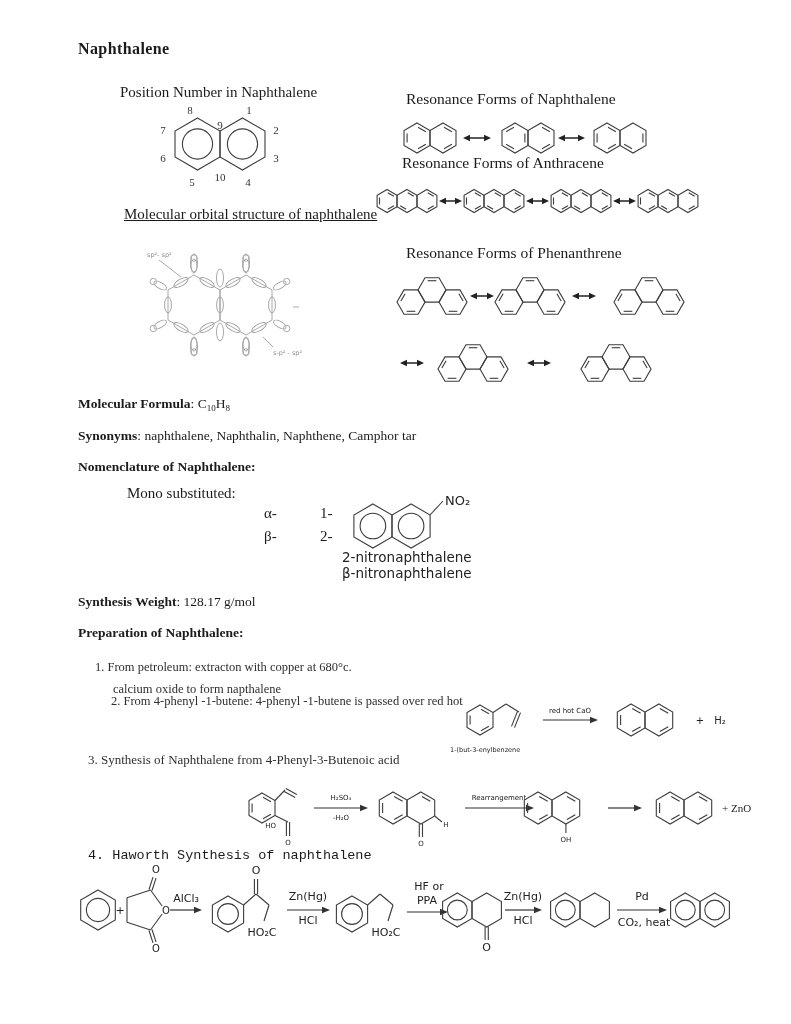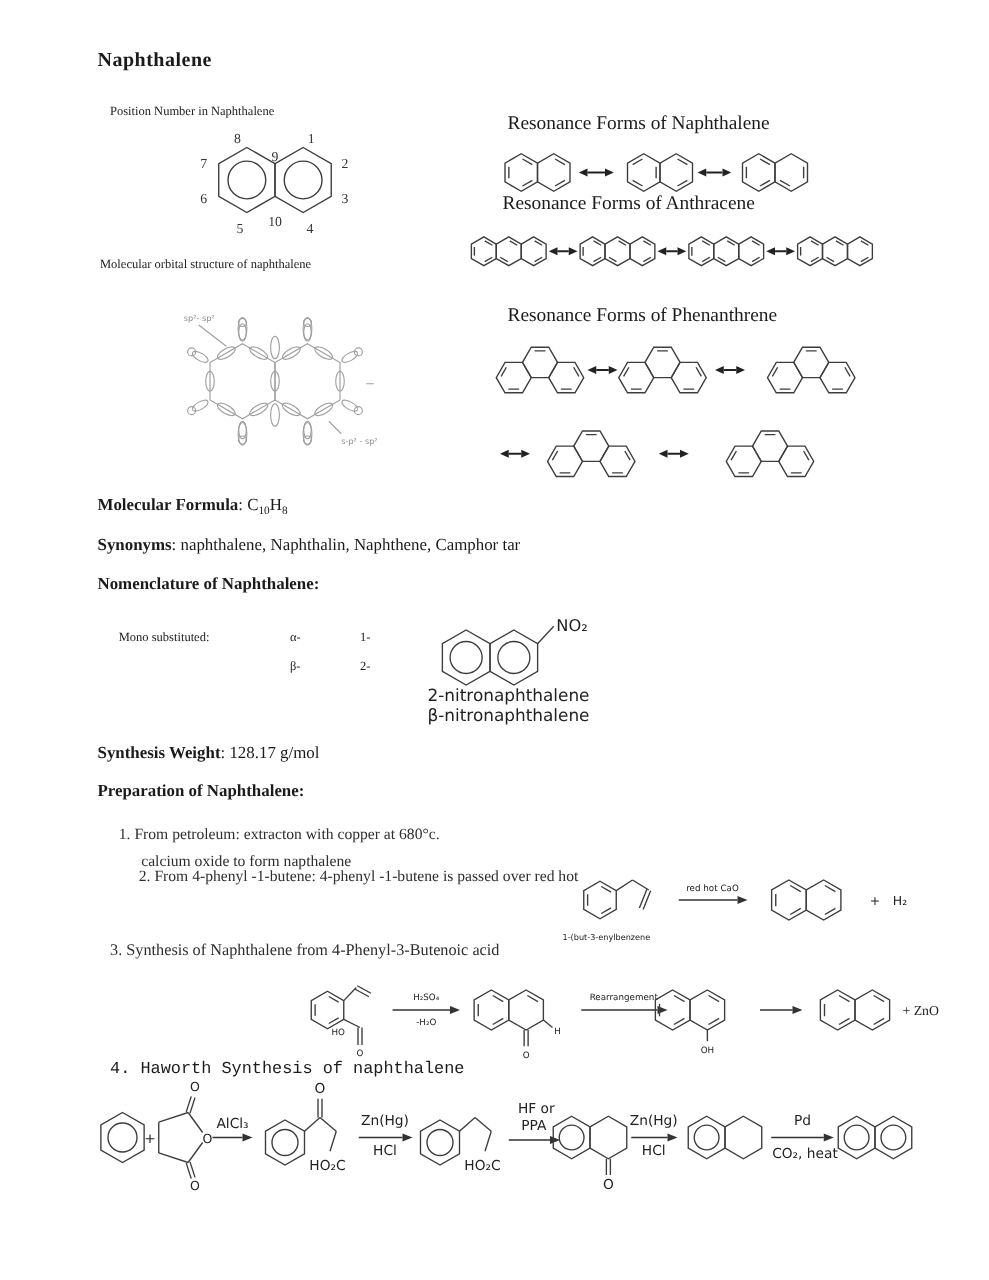--- a/index.html
+++ b/index.html
@@ -3,21 +3,21 @@
 <meta charset="utf-8">
 <style>
   * { margin:0; padding:0; box-sizing:border-box; }
   html,body { width:791px; height:1024px; }
   body { position:relative; background:#fff; color:#1b1b1b;
          font-family:"Liberation Serif", serif; overflow:hidden; }
   .abs { position:absolute; }
   .b { font-weight:bold; }
   .f16 { font-size:16px; letter-spacing:.4px; }
   .f155 { font-size:15.5px; }
-  .f15 { font-size:10px; }
+  .f15 { font-size:15px;margin-left:32px; }
   .f135 { font-size:13.5px; }
   .f13 { font-size:13px; }
   .f125 { font-size:12.5px; color:#2e2e2e; }
   .sans { font-family:"DejaVu Sans", "Liberation Sans", sans-serif; }
   .sub { font-size:9px; vertical-align:-3px; }
   svg { display:block; }
   .bond { fill:none; stroke:#3d3d3d; stroke-width:1.1; }
   .sk { fill:none; stroke:#9e9e9e; stroke-width:.9; }
   text.ct { font-family:"DejaVu Sans", sans-serif; fill:#222; }
   text.st { font-family:"Liberation Serif", serif; fill:#222; }
@@ -150,21 +150,21 @@
       <line class="bond" x1="272.5" y1="26.5" x2="272.5" y2="19.5"></line>
       <polygon class="bond" points="300.0,11.5 310.0,17.3 310.0,28.8 300.0,34.5 290.0,28.8 290.0,17.3"></polygon>
       <line class="bond" x1="300.8" y1="14.7" x2="306.8" y2="18.2"></line>
       <line class="bond" x1="299.2" y1="31.3" x2="293.2" y2="27.8"></line>
       <polygon class="bond" points="319.9,11.5 329.9,17.3 329.9,28.8 319.9,34.5 310.0,28.8 310.0,17.3"></polygon>
       <line class="bond" x1="320.7" y1="14.7" x2="326.7" y2="18.2"></line>
       <line class="bond" x1="326.7" y1="27.8" x2="320.7" y2="31.3"></line>
     </g>
   </svg>
 
-<div class="abs f15" style="left:80px; top:206px;">Molecular orbital structure of naphthalene</div>
+<div class="abs f15" style="left:92px; top:206px;text-decoration:underline;">Molecular orbital structure of naphthalene</div>
 <svg id="svg-mo" class="abs" style="left:125px; top:245px;" width="190" height="120">
     <g>
       <polygon class="sk" points="69.0,30.0 95.0,45.0 95.0,75.0 69.0,90.0 43.0,75.0 43.0,45.0"></polygon>
       <ellipse class="sk" cx="82.0" cy="37.5" rx="8" ry="3.4" transform="rotate(30.0 82.0 37.5)"></ellipse>
       <ellipse class="sk" cx="95.0" cy="60.0" rx="8" ry="3.4" transform="rotate(90.0 95.0 60.0)"></ellipse>
       <ellipse class="sk" cx="82.0" cy="82.5" rx="8" ry="3.4" transform="rotate(150.0 82.0 82.5)"></ellipse>
       <ellipse class="sk" cx="56.0" cy="82.5" rx="8" ry="3.4" transform="rotate(-150.0 56.0 82.5)"></ellipse>
       <ellipse class="sk" cx="43.0" cy="60.0" rx="8" ry="3.4" transform="rotate(-90.0 43.0 60.0)"></ellipse>
       <ellipse class="sk" cx="56.0" cy="37.5" rx="8" ry="3.4" transform="rotate(-30.0 56.0 37.5)"></ellipse>
       <ellipse class="sk" cx="69.0" cy="21.0" rx="7" ry="3" transform="rotate(-90.0 69.0 21.0)"></ellipse>
@@ -278,21 +278,21 @@
       <line class="bond" x1="252.9" y1="30.8" x2="257.1" y2="38.1"></line>
     </g>
   </svg>
 
 <p class="abs f135" style="left:78px; top:396px;text-align:center;"><b>Molecular Formula</b><span>: C</span><span class="sub">10</span><span>H</span><span class="sub">8</span></p>
 
 <p class="abs f135" style="left:78px; top:428px;"><b>Synonyms</b><span>: naphthalene, Naphthalin, Naphthene, Camphor tar</span></p>
 
 <p class="abs f135 b" style="left:78px; top:459px;">Nomenclature of Naphthalene:</p>
 
-<span class="abs f15" style="left:95px; top:505px;">Mono substituted:</span>
+<span class="abs f15" style="left:95px; top:485px;">Mono substituted:</span>
 <span class="abs f15" style="left:232px; top:505px;">α-</span>
 <span class="abs f15" style="left:288px; top:505px;">1-</span>
 <span class="abs f15" style="left:232px; top:528px;">β-</span>
 <span class="abs f15" style="left:288px; top:528px;">2-</span>
 
 <svg id="svg-nitro" class="abs" style="left:330px; top:480px;" width="170" height="72">
     <g>
       <polygon class="bond" points="42.9,24.0 62.0,35.0 62.0,57.0 42.9,68.0 23.9,57.0 23.9,35.0"></polygon>
       <circle class="bond" cx="42.9" cy="46.0" r="12.8"></circle>
       <polygon class="bond" points="81.1,24.0 100.1,35.0 100.1,57.0 81.1,68.0 62.0,57.0 62.0,35.0"></polygon>

